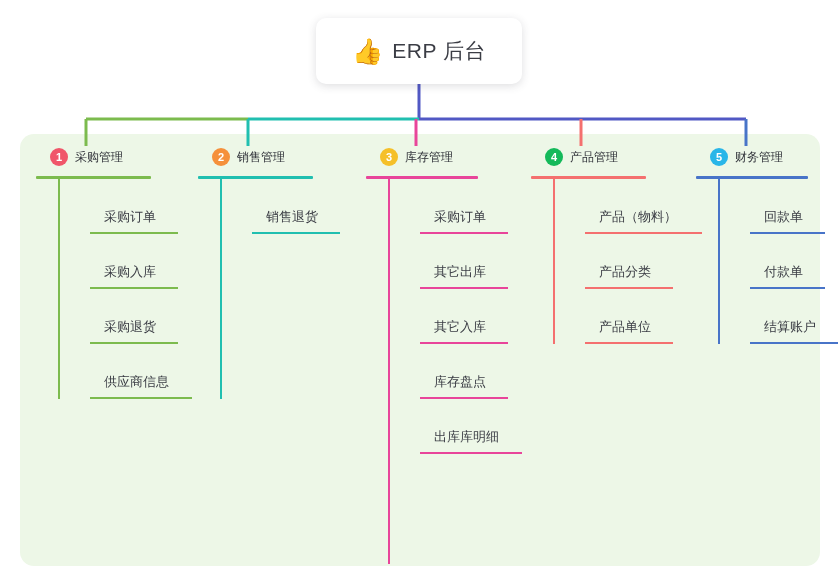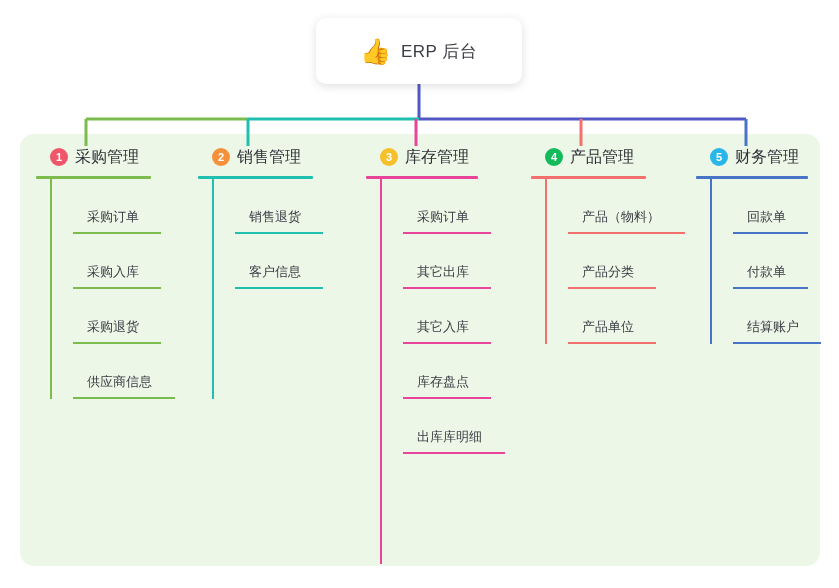--- a/index.html
+++ b/index.html
@@ -35,21 +35,21 @@
     justify-content: center;
     box-sizing: border-box;
   }
   .root-emoji {
     font-size: 25px;
     line-height: 1;
     margin-right: 9px;
     display: inline-block;
   }
   .root-title {
-    font-size: 17px;
+    font-size: 21px;
     color: #3b3d45;
     letter-spacing: .5px;
     white-space: nowrap;
   }
 
   
   .body-panel {
     position: absolute;
     left: 20px;
     top: 134px;
@@ -87,34 +87,34 @@
     border-radius: 50%;
     color: #ffffff;
     font-size: 11px;
     line-height: 18px;
     text-align: center;
     font-weight: bold;
     margin-right: 7px;
     flex: 0 0 auto;
   }
   .col-title {
-    font-size: 16px;
+    font-size: 12px;
     color: #2f3138;
   }
   .head-rule {
     height: 3px;
     border-radius: 1px;
     margin-top: 7px;
   }
 
   
   .items {
     position: relative;
-    margin-left: 14px;
-    padding-left: 23px;
+    margin-left: 22px;
+    padding-left: 32px;
   }
   .spine {
     position: absolute;
     left: 0;
     top: 0;
     width: 2px;
   }
   .item {
     position: relative;
     height: 55px;
@@ -191,24 +191,20 @@
           <span class="badge" style="background: rgb(245, 144, 59);">2</span>
           <span class="col-title">销售管理</span>
         </div>
         <div class="head-rule" style="background: rgb(33, 191, 176); width: 115px;"></div>
         <div class="items">
           <div class="spine" style="background: rgb(33, 191, 176); height: 220px;"></div>
           <div class="item">
             <span class="item-label">销售退货</span>
             <div class="item-rule" style="background: rgb(33, 191, 176); width: 88px;"></div>
           </div>
-          <div class="item">
-            <span class="item-label">客户信息</span>
-            <div class="item-rule" style="background: rgb(33, 191, 176); width: 88px;"></div>
-          </div>
         </div>
       </div>
       <div class="column" style="left: 366px; width: 160px;">
         <div class="col-head">
           <span class="badge" style="background: rgb(245, 192, 41);">3</span>
           <span class="col-title">库存管理</span>
         </div>
         <div class="head-rule" style="background: rgb(232, 69, 154); width: 112px;"></div>
         <div class="items">
           <div class="spine" style="background: rgb(232, 69, 154); height: 385px;"></div>

